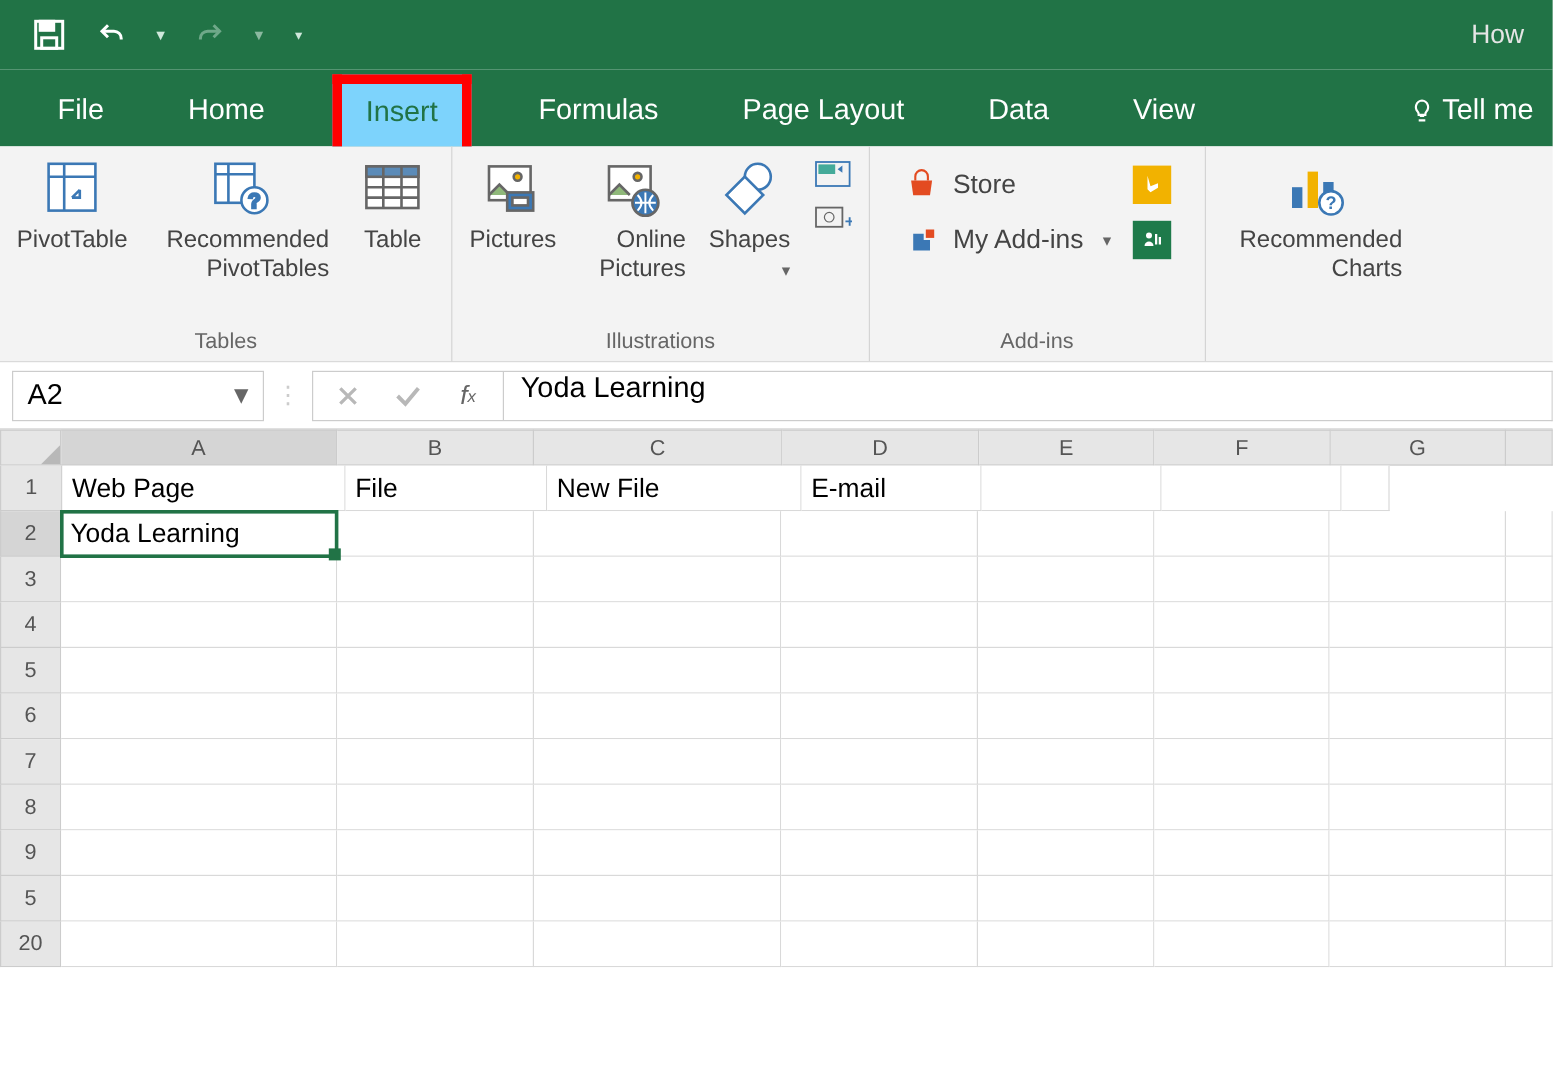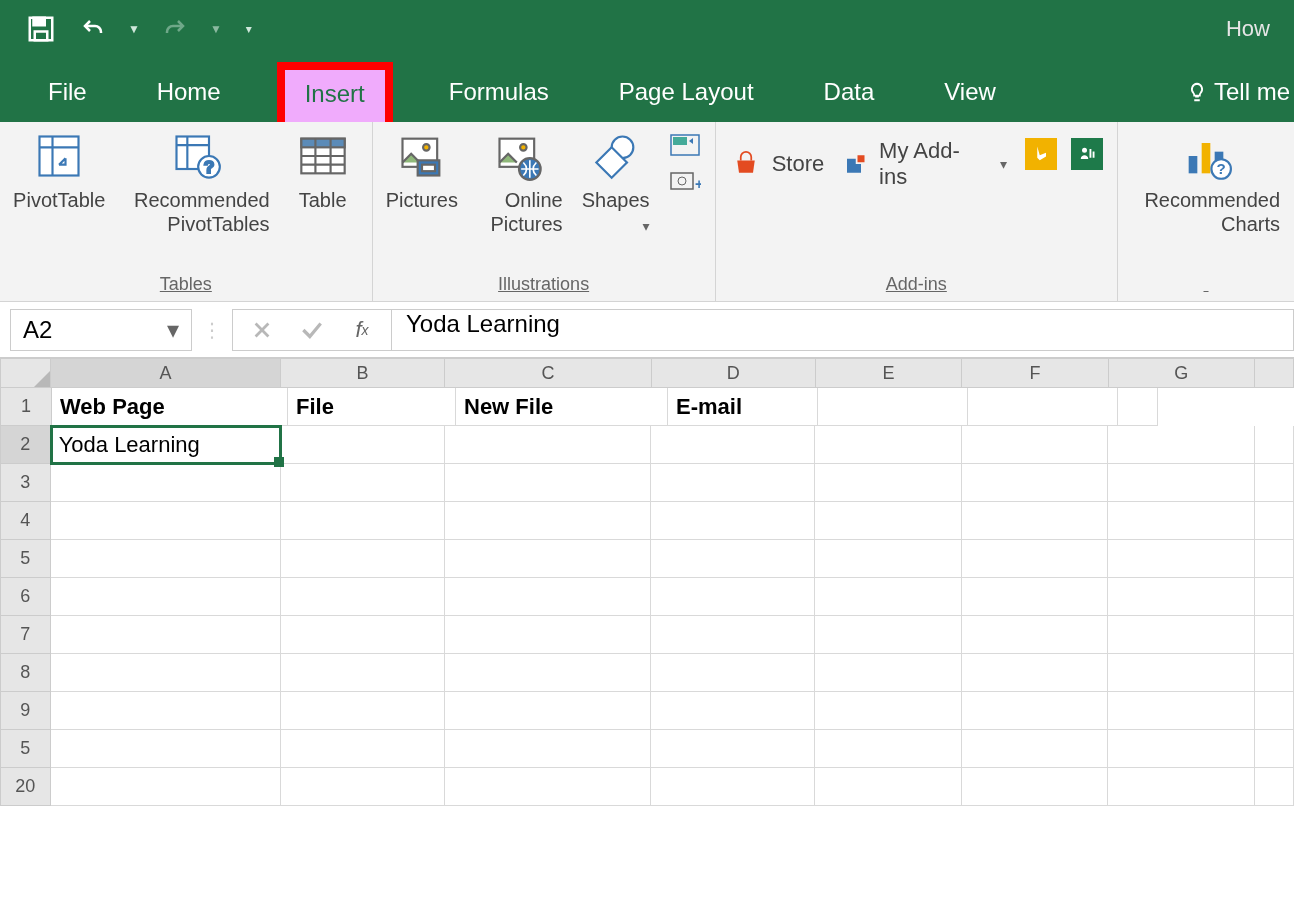--- a/index.html
+++ b/index.html
@@ -8,64 +8,64 @@
   
   .titlebar { background: #217346; height: 58px; display: flex; align-items: center; padding: 0 24px; color: #fff; }
   .qat { display: flex; align-items: center; gap: 18px; }
   .qat-icon { width: 34px; height: 34px; display: flex; align-items: center; justify-content: center; color: #fff; }
   .titlebar-right { margin-left: auto; font-size: 22px; color: #e5e5e5; }
 
   
   .tabs { background: #217346; height: 64px; display: flex; align-items: flex-end; padding-left: 34px; gap: 42px; }
   .tab { color: #fff; font-size: 24px; padding: 14px 14px 16px; cursor: pointer; }
   .tab.active {
-    background: #f0abfc; color: #217346;
+    background: #7dd3fc; color: #217346;
     border: 8px solid #ff0000; border-bottom: none;
     padding: 10px 20px 14px;
   }
-  .tellme { margin-left: auto; display: flex; align-items: center; gap: 6px; padding-right: 4px; }
+  .tellme { margin-left: auto; display: flex; align-items: center; gap: 6px; padding-right: 16px; }
   .bulb { width: 22px; height: 22px; }
 
   
   .ribbon { background: #f3f3f3; border-bottom: 1px solid #d4d4d4; display: flex; height: 180px; }
   .group { display: flex; flex-direction: column; align-items: center; border-right: 1px solid #d4d4d4; padding: 8px 14px 6px; }
   .group-items { display: flex; align-items: flex-start; gap: 18px; flex: 1; }
   .bigbtn { display: flex; flex-direction: column; align-items: center; gap: 6px; cursor: pointer; min-width: 70px; }
   .bigbtn .lbl { font-size: 20px; color: #444; text-align: right; line-height: 1.2; }
-  .group-label { font-size: 18px; color: #666; margin-top: 4px; text-decoration: underline; }
+  .group-label { font-size: 18px; color: #666; margin-top: 4px; }
   .iconbox { width: 52px; height: 52px; display: flex; align-items: center; justify-content: center; }
   .small-col { display: flex; flex-direction: column; gap: 6px; justify-content: center; }
   .small-icon { width: 32px; height: 30px; display:flex; align-items:center; justify-content:center;}
-  .addins-rows { display:flex; flex-direction:row; gap:14px; padding-top:8px;}
+  .addins-rows { display:flex; flex-direction:column; gap:14px; padding-top:8px;}
   .addins-row { display:flex; align-items:center; gap:10px; font-size:22px; color:#444;}
   .dd-caret { font-size:14px; color:#666; margin-left:6px;}
   .sq { width:32px; height:32px; display:flex; align-items:center; justify-content:center;}
 
   
   .fbar { display:flex; align-items:center; background:#fff; border-bottom:1px solid #ccc; height:56px;}
-  .namebox { width:182px; border:1px solid #ccc; margin:6px 0 6px 10px; height:42px; display:flex; align-items:center; padding:0 12px; font-size:24px; background:#fff;}
+  .namebox { width:210px; border:1px solid #ccc; margin:6px 0 6px 10px; height:42px; display:flex; align-items:center; padding:0 12px; font-size:24px; background:#fff;}
   .namebox .caret { margin-left:auto; color:#666;}
   .fb-divider { width:40px; text-align:center; color:#ccc; font-size:20px;}
   .fb-btns { border:1px solid #ccc; height:42px; display:flex; align-items:center; gap:24px; padding:0 16px;}
   .fb-btn { width:26px; height:26px; display:flex; align-items:center; justify-content:center; color:#999;}
   .fx { font-style:italic; font-size:22px; color:#666;}
   .formula-input { flex:1; border:1px solid #ccc; border-left:none; height:42px; padding:0 14px; font-size:24px; background:#fff;}
 
   
   .grid { display:flex; flex-direction:column;}
   .col-headers { display:flex;}
   .corner { width:52px; height:30px; background:#e6e6e6; border:1px solid #ccc; display:flex; align-items:flex-end; justify-content:flex-end; }
   .corner svg { width:16px; height:16px; }
   .colh { height:30px; background:#e6e6e6; border:1px solid #ccc; border-left:none; display:flex; align-items:center; justify-content:center; font-size:18px; color:#555;}
   .colh.sel { background:#d5d5d5;}
   .row { display:flex;}
   .rowh { width:52px; height:38px; background:#e6e6e6; border:1px solid #ccc; border-top:none; display:flex; align-items:center; justify-content:center; font-size:18px; color:#555;}
   .rowh.sel { background:#d5d5d5;}
   .cell { height:38px; border:1px solid #d9d9d9; border-top:none; border-left:none; padding:4px 8px; font-size:22px; display:flex; align-items:center; background:#fff;}
-  .cell.bold { font-weight:700;}
+  .cell.bold { font-weight:400;}
   .active-cell { outline:3px solid #217346; outline-offset:-2px; position:relative;}
   .fill-handle { position:absolute; right:-4px; bottom:-4px; width:10px; height:10px; background:#217346;}
 
   
   .cA{width:236px;} .cB{width:168px;} .cC{width:212px;} .cD{width:168px;}
   .cE{width:150px;} .cF{width:150px;} .cG{width:150px;} .cH{width:40px;}
 </style>
 </head>
 <body>
 

